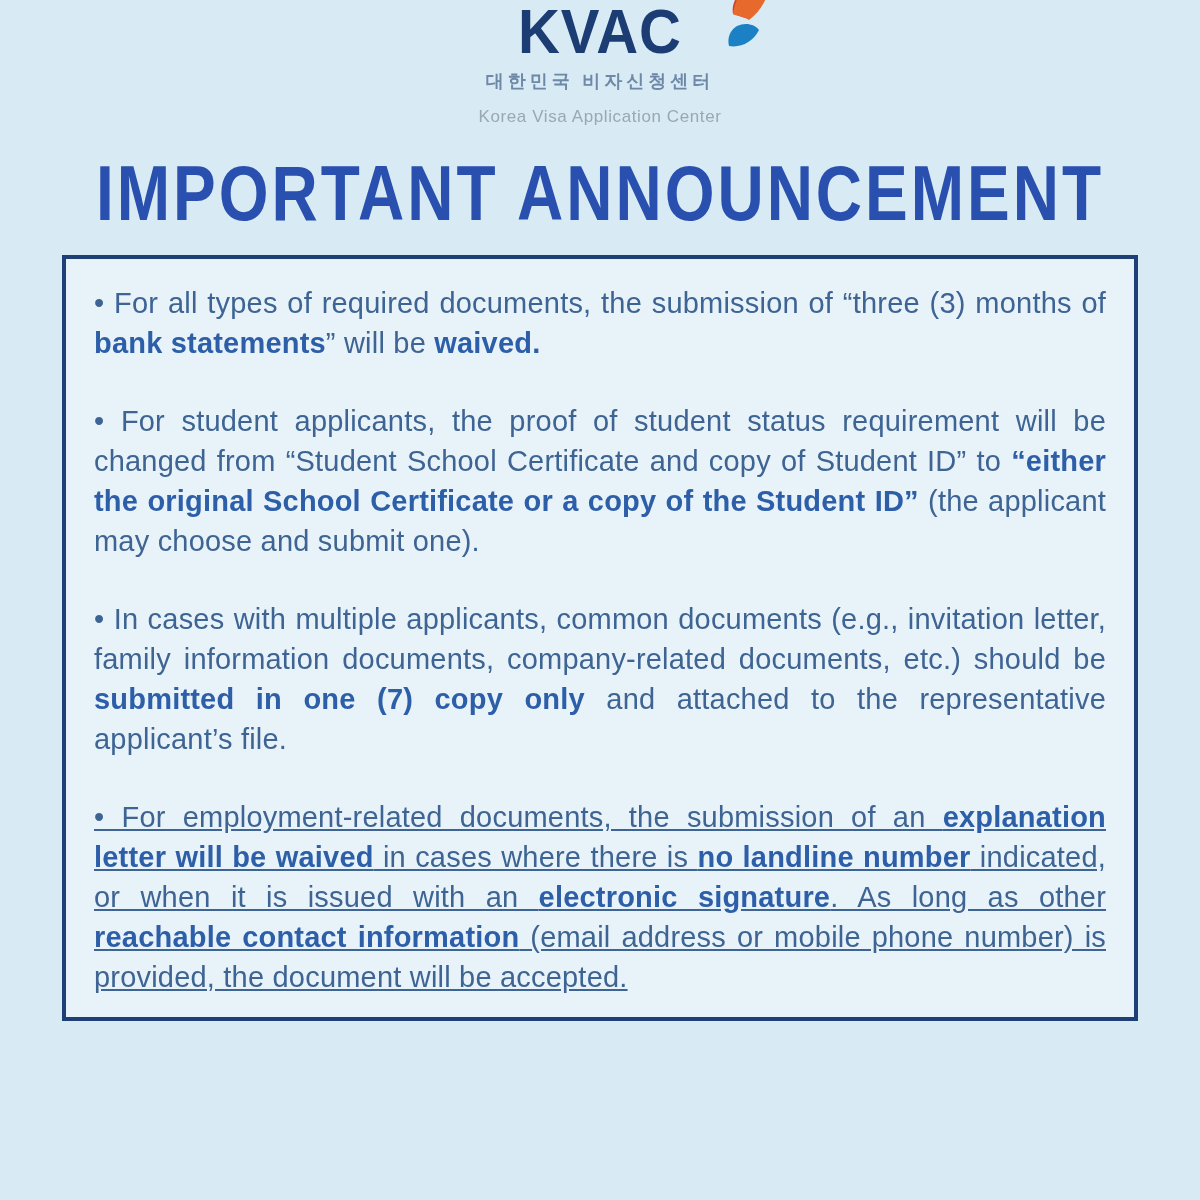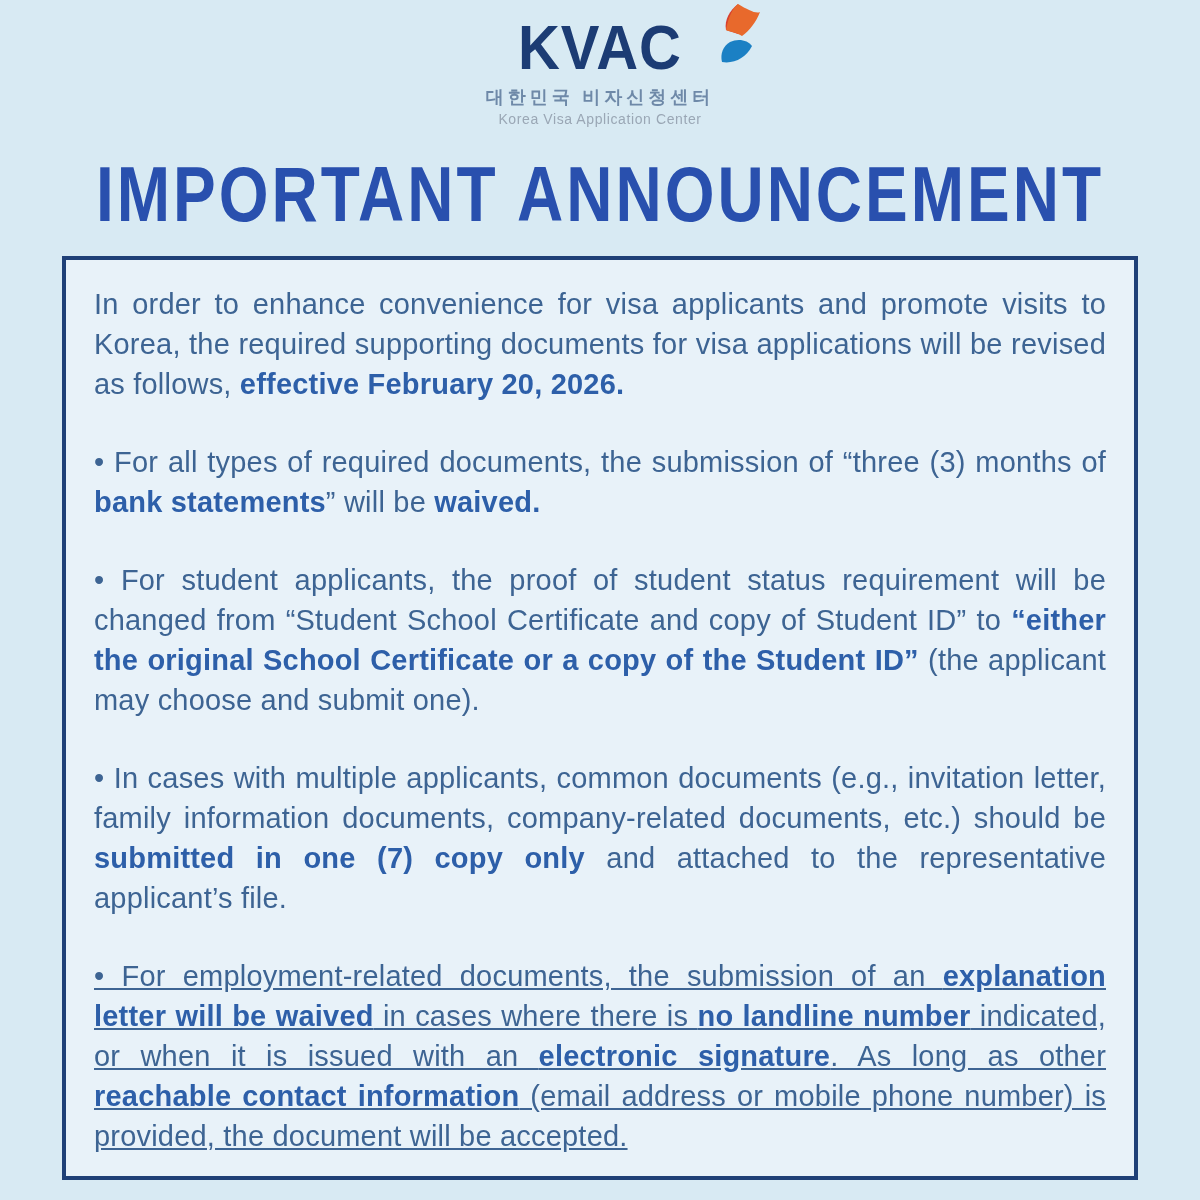--- a/index.html
+++ b/index.html
@@ -1,21 +1,21 @@
 <!DOCTYPE html>
 <html><head>
 <meta charset="utf-8">
 <style>
   * { margin: 0; padding: 0; box-sizing: border-box; }
   html, body { width: 1200px; height: 1200px; overflow: hidden; }
   body {
     background: var(--page_bg, #d8eaf3);
     font-family: "Liberation Sans", sans-serif;
   }
-  .header { text-align: center; padding-top: 20px; }
+  .header { text-align: center; padding-top: 4px; }
   .logo-wrap { display: inline-block; position: relative; }
   .logo-text {
     font-size: 58px;
     font-weight: 800;
     letter-spacing: 1px;
     color: var(--logo_navy, #1c3c74);
     line-height: 1.05;
     transform: scaleY(1.1);
     transform-origin: center bottom;
   }
@@ -28,24 +28,24 @@
   }
   .logo-korean {
     font-size: 18px;
     letter-spacing: 4px;
     color: var(--logo_korean_color, #6e89a8);
     margin-top: 4px;
     font-weight: bold;
     font-family: Liberation Serif, serif;
   }
   .logo-english {
-    font-size: 14px;
+    font-size: 17px;
     letter-spacing: 0.6px;
     color: var(--logo_english_color, #9aa7b5);
-    margin-top: 2px;
+    margin-top: 14px;
   }
   .main-title {
     margin-top: 30px;
     text-align: center;
     font-size: 64px;
     font-weight: 800;
     letter-spacing: 3px;
     color: var(--title_color, #2950ae);
     line-height: 72px;
     transform: scaleY(1.22);
@@ -85,19 +85,18 @@
     <div class="logo-text">KVAC</div>
     <div class="logo-korean">대한민국 비자신청센터</div>
     <div class="logo-english">Korea Visa Application Center</div>
   </div>
 </div>
 
 <div class="main-title">IMPORTANT ANNOUNCEMENT</div>
 
 <div class="notice-box">
   <div>
-      <div class="para"><span class="seg">In order to enhance convenience for visa applicants and promote visits to Korea, the required supporting documents for visa applications will be revised as follows, </span><span class="seg bold">effective February 20, 2026.</span></div>
       <div class="para"><span class="seg">• For all types of required documents, the submission of “three (3) months of </span><span class="seg bold">bank statements</span><span class="seg">” will be </span><span class="seg bold">waived.</span></div>
       <div class="para"><span class="seg">• For student applicants, the proof of student status requirement will be changed from “Student School Certificate and copy of Student ID” to </span><span class="seg bold">“either the original School Certificate or a copy of the Student ID”</span><span class="seg"> (the applicant may choose and submit one).</span></div>
       <div class="para"><span class="seg">• In cases with multiple applicants, common documents (e.g., invitation letter, family information documents, company-related documents, etc.) should be </span><span class="seg bold">submitted in one (7) copy only</span><span class="seg"> and attached to the representative applicant’s file.</span></div>
       <div class="para"><span class="seg">• For employment-related documents, the submission of an </span><span class="seg bold">explanation letter will be waived</span><span class="seg"> in cases where there is </span><span class="seg bold">no landline number</span><span class="seg"> indicated, or when it is issued with an </span><span class="seg bold">electronic signature</span><span class="seg">. As long as other </span><span class="seg bold">reachable contact information</span><span class="seg"> (email address or mobile phone number) is provided, the document will be accepted.</span></div>
     </div>
 </div>
 
 </body></html>

